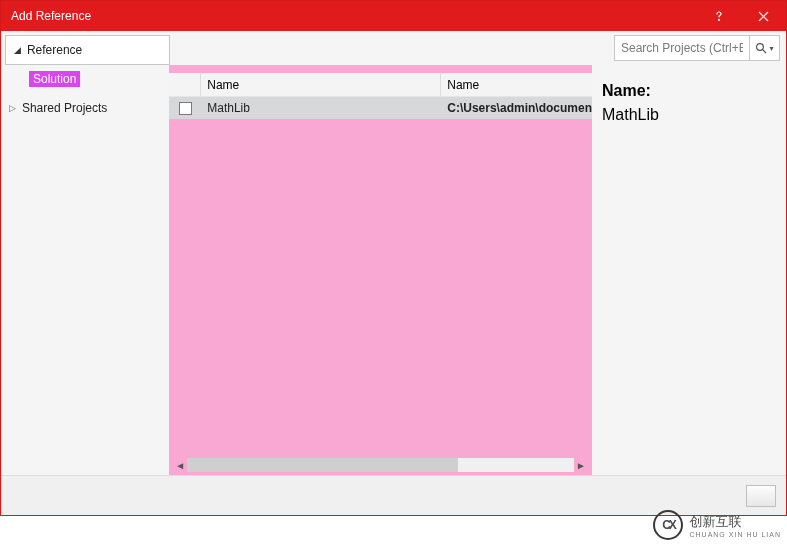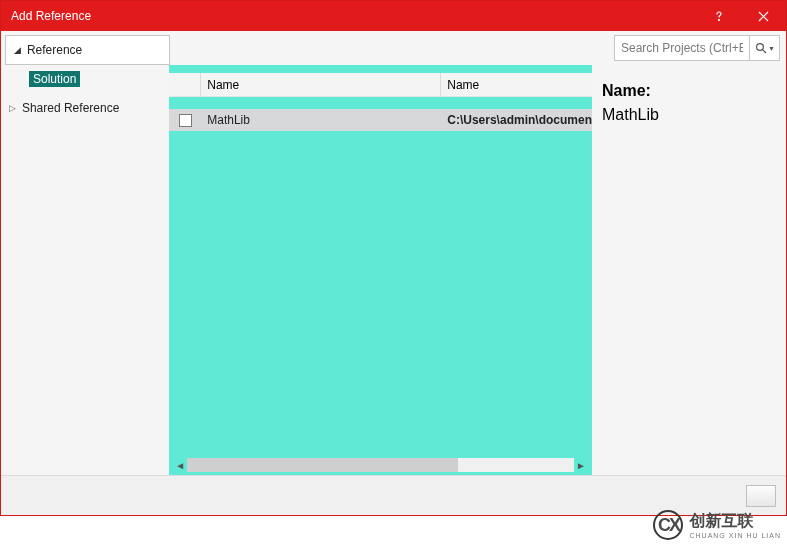--- a/index.html
+++ b/index.html
@@ -48,29 +48,29 @@
     border-left: 1px solid #c7c7c7; cursor: pointer; gap: 2px;
   }
 
   .middle { flex: 1; display: flex; overflow: hidden; }
 
   .sidebar {
     width: 170px; padding-top: 6px; padding-left: 16px;
     font-size: 12px; color: #222;
   }
   .sidebar .sel {
-    display: inline-block; background: #0f766e; color: #fff;
+    display: inline-block; background: #d946ef; color: #fff;
     padding: 1px 4px; margin-left: 12px; margin-bottom: 14px;
   }
   .sidebar .node { display: flex; align-items: center; gap: 6px; margin-left: -8px; }
   .sidebar .node .tri2 { font-size: 9px; color: #6a6a6a; }
 
   .listarea {
-    flex: 1; display: flex; flex-direction: column; background: #5eead4;
-    border-left: 0; position: relative; gap: 12px;
+    flex: 1; display: flex; flex-direction: column; background: #f9a8d4;
+    border-left: 0; position: relative;
   }
   .list-headers {
     height: 24px; display: flex; align-items: center;
     font-size: 12px; background: #f4f4f4; border-bottom: 1px solid #e5e5e5;
     margin-top: 8px;
   }
   .col-check { width: 32px; border-right: 1px solid #dcdcdc; height: 100%; }
   .col-name  { width: 240px; padding-left: 6px; border-right: 1px solid #dcdcdc; height: 100%; display:flex; align-items:center; }
   .col-path  { flex: 1; padding-left: 6px; height: 100%; display:flex; align-items:center; }
 
@@ -107,23 +107,23 @@
   }
 
   .watermark {
     position: absolute; right: 6px; bottom: 6px;
     display:flex; align-items:center; gap:6px; color:#4a4a4a;
     pointer-events:none;
   }
   .watermark .wm-icon {
     width: 30px; height: 30px; border: 2px solid #3a3a3a; border-radius: 50%;
     display:flex; align-items:center; justify-content:center; font-weight:bold;
-    font-size:18px; letter-spacing:-2px;
-  }
-  .watermark .wm-text { font-size:16px; font-weight:bold; }
+    font-size:12px; letter-spacing:-2px;
+  }
+  .watermark .wm-text { font-size:13px; font-weight:normal; }
   .watermark .wm-sub { font-size:7px; letter-spacing:1px; color:#7a7a7a; }
 </style>
 </head>
 <body>
 
 <div class="window">
 
   <div class="titlebar">
     <span class="title">Add Reference</span>
     <div class="tb-btn">
@@ -159,21 +159,21 @@
         </div>
       </div>
     </div>
 
     <div class="middle">
 
       <div class="sidebar">
         <div class="sel">Solution</div>
         <div class="node">
           <span class="tri2">▷</span>
-          <span>Shared Reference</span>
+          <span>Shared Projects</span>
         </div>
       </div>
 
       <div class="listarea">
         <div class="list-headers">
           <div class="col-check"></div>
           <div class="col-name">Name</div>
           <div class="col-path">Name</div>
         </div>
         <div class="row">

